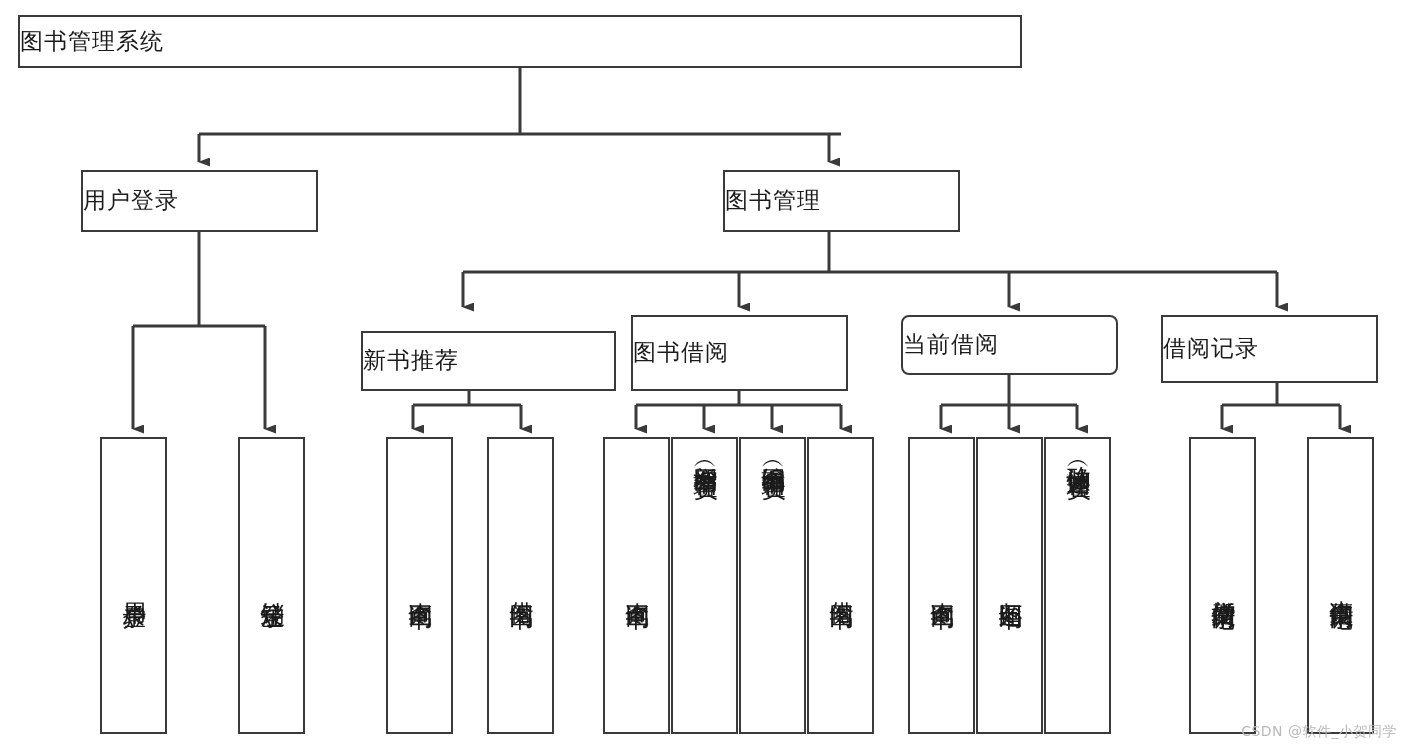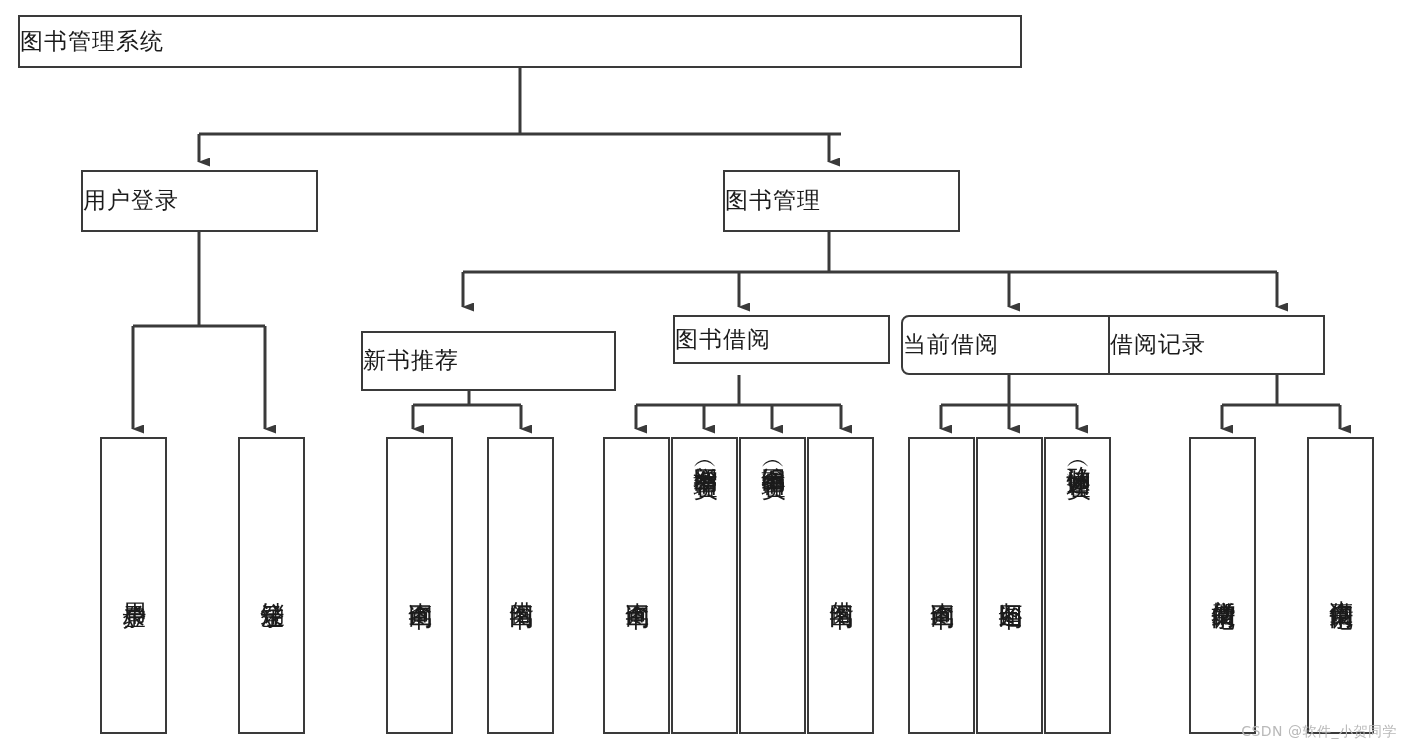--- a/index.html
+++ b/index.html
@@ -139,27 +139,27 @@
   <div class="node-box" style="left:81px; top:170px; width:237px; height:62px;">
     <span class="node-label">用户登录</span>
   </div>
   <div class="node-box" style="left:711px; top:170px; width:237px; height:62px;margin-left:12px;">
     <span class="node-label">图书管理</span>
   </div>
 
   <div class="node-box" style="left:361px; top:315px; width:255px; height:60px;margin-top:16px;">
     <span class="node-label">新书推荐</span>
   </div>
-  <div class="node-box" style="left:631px; top:315px; width:217px; height:49px;margin-left:42px;">
+  <div class="node-box" style="left:631px; top:315px; width:217px; height:76px;">
     <span class="node-label">图书借阅</span>
   </div>
   <div class="node-box" style="left:901px; top:315px; width:217px; height:60px;border-radius:8px;">
     <span class="node-label">当前借阅</span>
   </div>
-  <div class="node-box" style="left:1108px; top:315px; width:217px; height:60px;">
+  <div class="node-box" style="left:1161px; top:315px; width:217px; height:68px;">
     <span class="node-label">借阅记录</span>
   </div>
 
   <div class="leaf-box align-center" style="left:100px; top:437px; width:67px; height:297px;">
     <span class="leaf-label">用户登录</span>
   </div>
   <div class="leaf-box align-center" style="left:238px; top:437px; width:67px; height:297px;">
     <span class="leaf-label">注销登录</span>
   </div>
 

